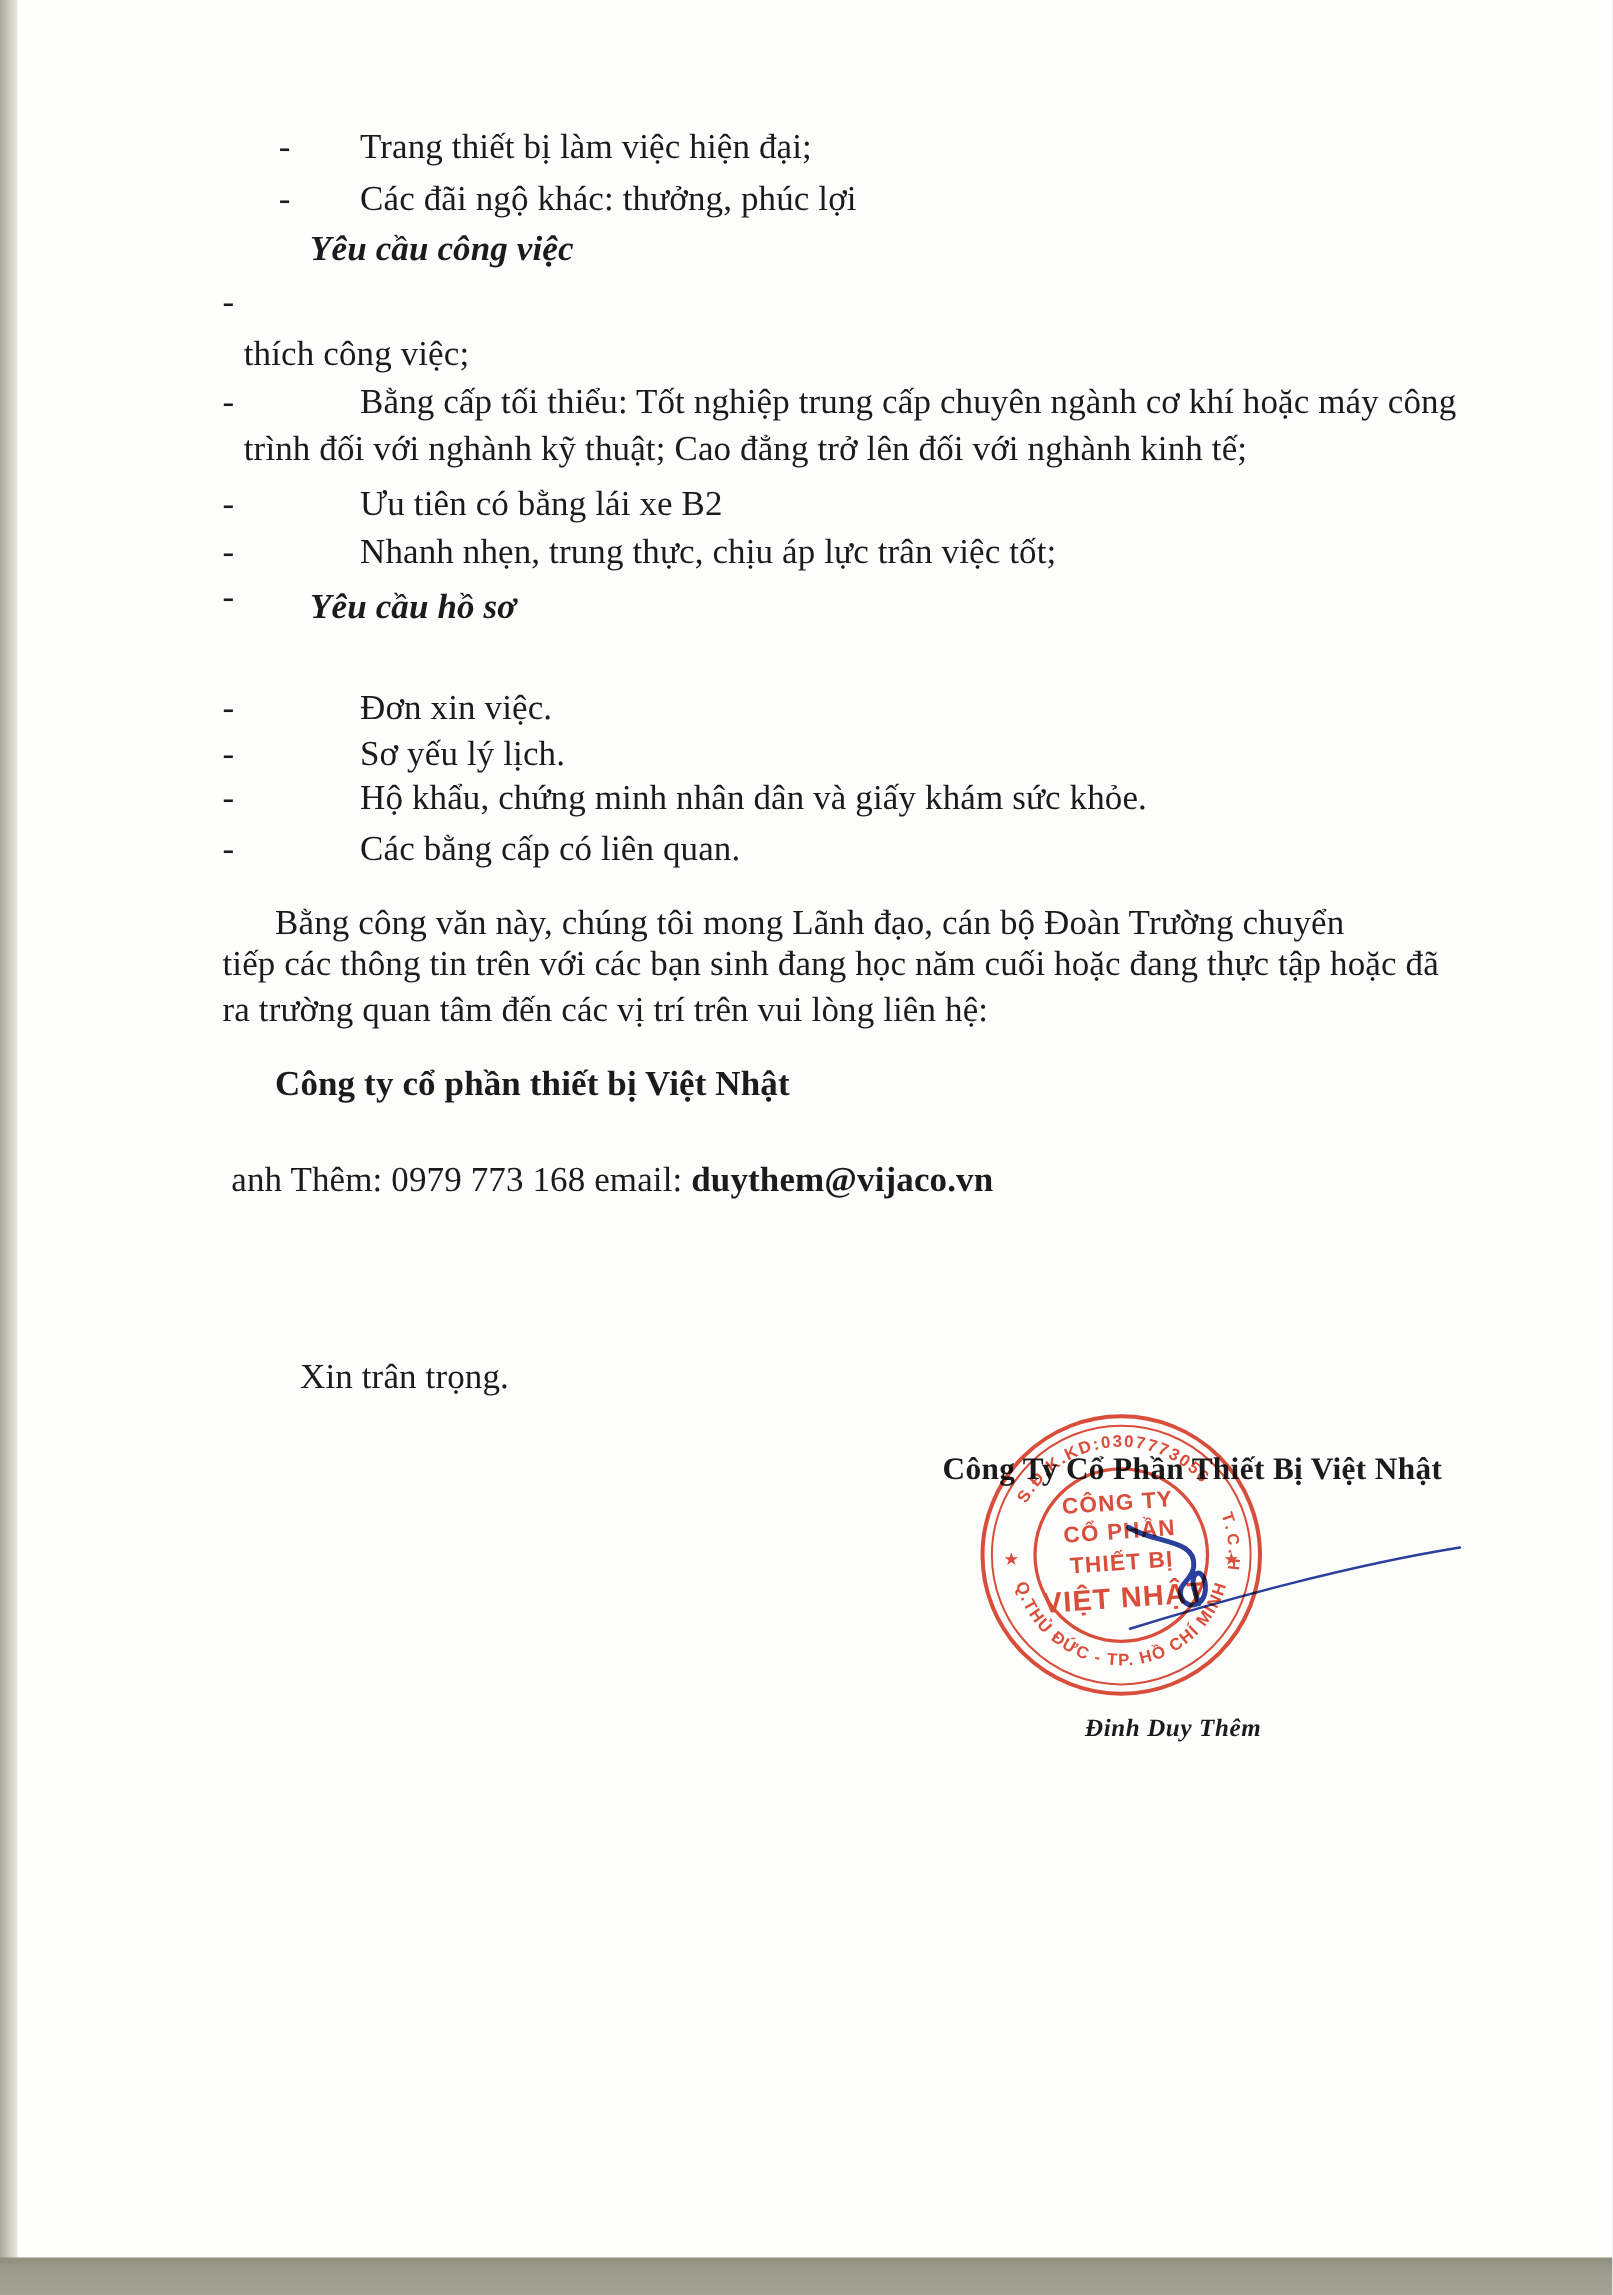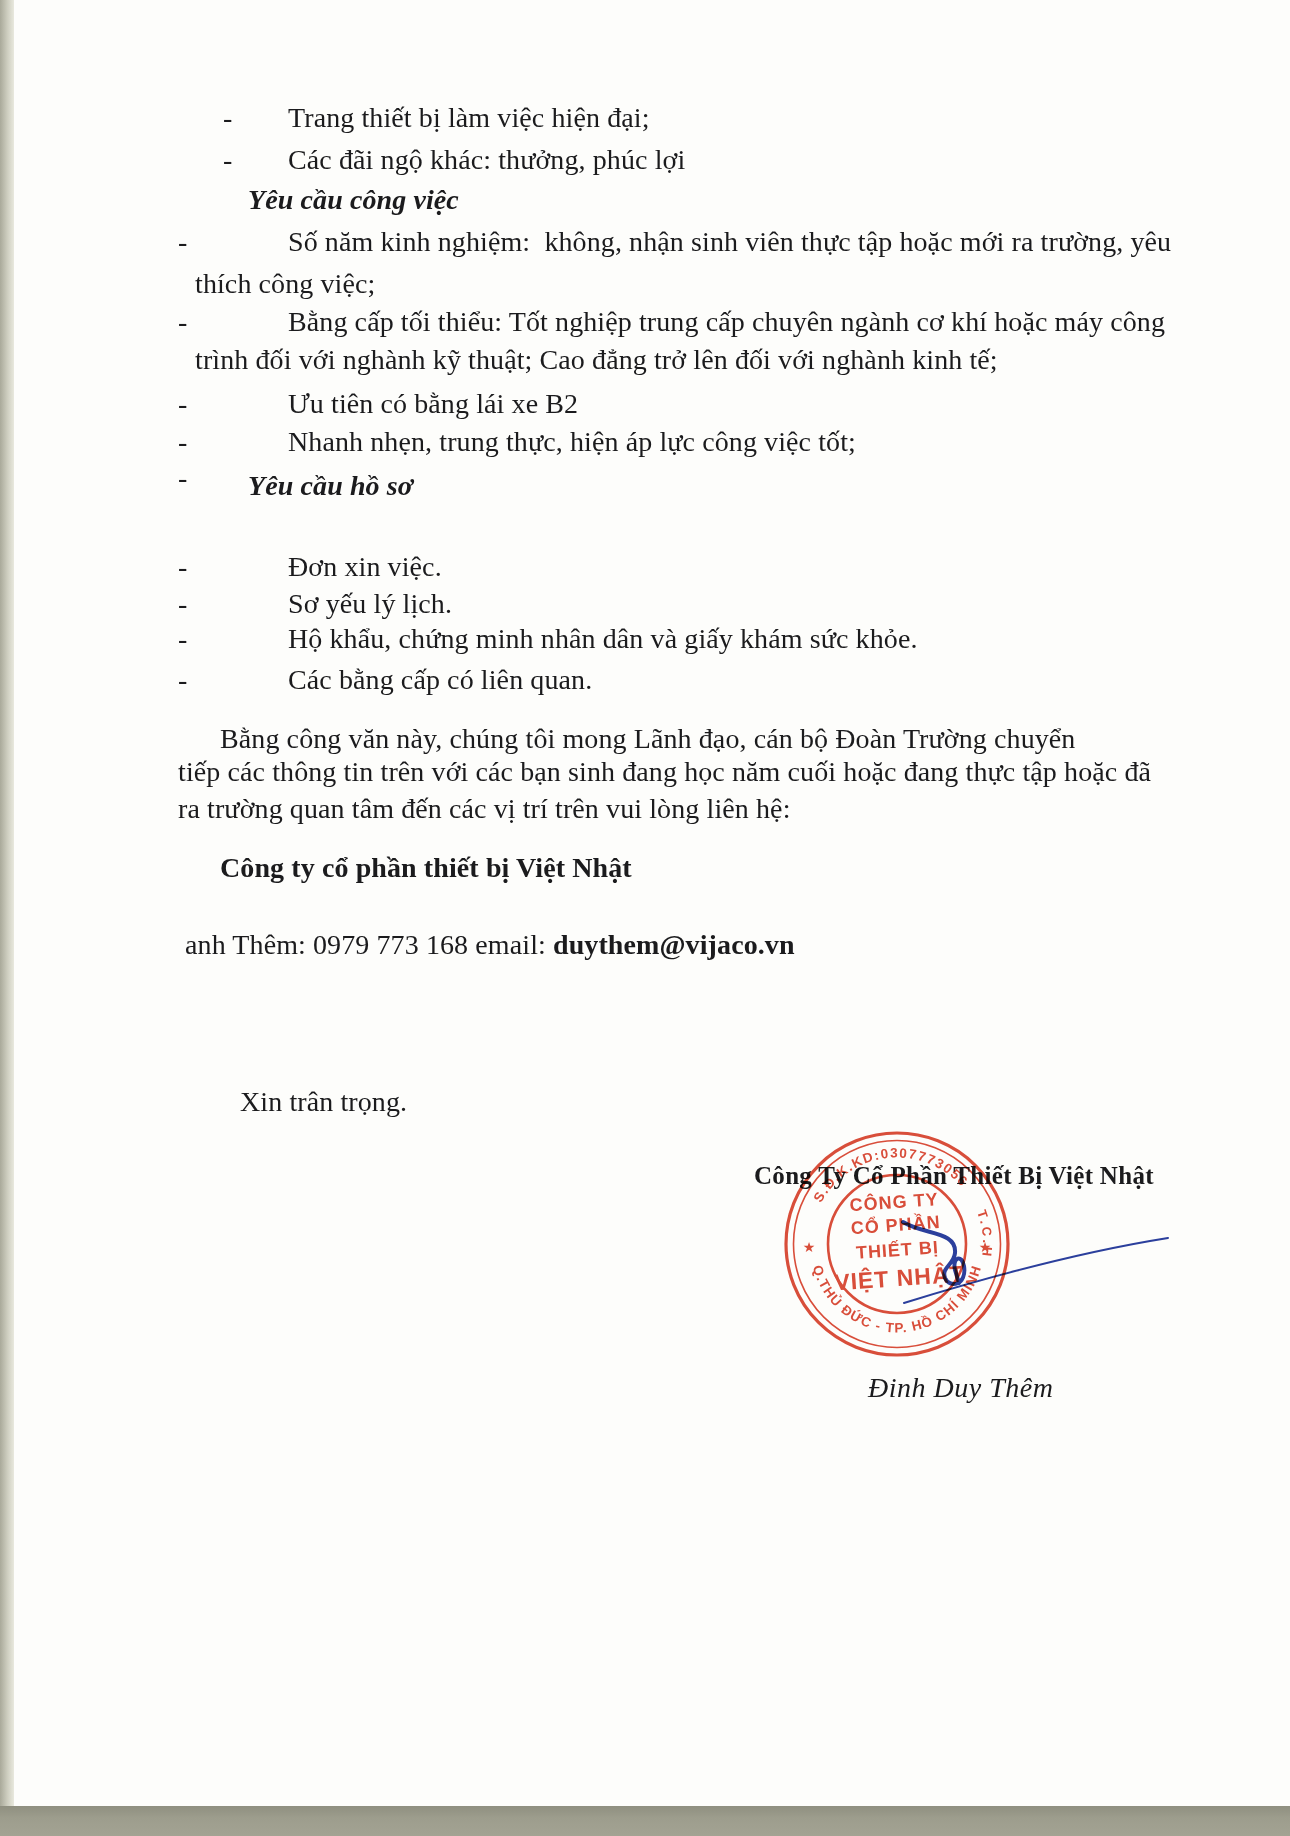--- a/index.html
+++ b/index.html
@@ -17,49 +17,48 @@
     position:absolute; left:0; top:1806px; width:1290px; height:30px;
     background:linear-gradient(180deg,#8f8f80 0%,#9d9d8d 40%,#a3a393 100%);
   }
   .t {
     position:absolute; white-space:pre; line-height:1.15;
     font-size:28px; letter-spacing:0.1px;
   }
   .bi { font-weight:bold; font-style:italic; }
   .b  { font-weight:bold; }
   .sig-title { font-size:25px; font-weight:bold; letter-spacing:0.3px; }
-  .signer { font-size:28px; font-weight:normal; font-style:italic; letter-spacing:0.5px; }
+  .signer { font-size:20px; font-weight:bold; font-style:italic; letter-spacing:0.5px; }
   .stamp-svg, .ink-svg { position:absolute; mix-blend-mode:multiply; }
   .stamp-svg { left:781px; top:1126px; opacity:0.93; }
   .ink-svg   { left:880px; top:1195px; }
   svg text { font-family:"Liberation Sans", sans-serif; }
 </style>
 </head>
 <body>
 
 <div class="page">
   <div class="edge-left"></div>
 
   <span class="t" style="top:102px;left:223px">-</span>
   <span class="t" style="top:102px;left:288px">Trang thiết bị làm việc hiện đại;</span>
   <span class="t" style="top:144px;left:223px">-</span>
   <span class="t" style="top:144px;left:288px">Các đãi ngộ khác: thưởng, phúc lợi</span>
 
   <span class="t bi" style="top:184px;left:248px">Yêu cầu công việc</span>
 
   <span class="t" style="top:226px;left:178px">-</span>
-  <span class="t" style="top:226px;left:288px">Số năm kinh nghiệm:&nbsp; không, nhận sinh viên thực tập hoặc mới ra trường, yêu</span>
   <span class="t" style="top:268px;left:195px">thích công việc;</span>
   <span class="t" style="top:306px;left:178px">-</span>
   <span class="t" style="top:306px;left:288px">Bằng cấp tối thiểu: Tốt nghiệp trung cấp chuyên ngành cơ khí hoặc máy công</span>
   <span class="t" style="top:344px;left:195px">trình đối với nghành kỹ thuật; Cao đẳng trở lên đối với nghành kinh tế;</span>
   <span class="t" style="top:388px;left:178px">-</span>
   <span class="t" style="top:388px;left:288px">Ưu tiên có bằng lái xe B2</span>
   <span class="t" style="top:426px;left:178px">-</span>
-  <span class="t" style="top:426px;left:288px">Nhanh nhẹn, trung thực, hiện áp lực công việc tốt;</span>
+  <span class="t" style="top:426px;left:288px">Nhanh nhẹn, trung thực, chịu áp lực trân việc tốt;</span>
   <span class="t" style="top:462px;left:178px">-</span>
 
   <span class="t bi" style="top:470px;left:248px">Yêu cầu hồ sơ</span>
 
   <span class="t" style="top:551px;left:178px">-</span>
   <span class="t" style="top:551px;left:288px">Đơn xin việc.</span>
   <span class="t" style="top:588px;left:178px">-</span>
   <span class="t" style="top:588px;left:288px">Sơ yếu lý lịch.</span>
   <span class="t" style="top:623px;left:178px">-</span>
   <span class="t" style="top:623px;left:288px">Hộ khẩu, chứng minh nhân dân và giấy khám sức khỏe.</span>

